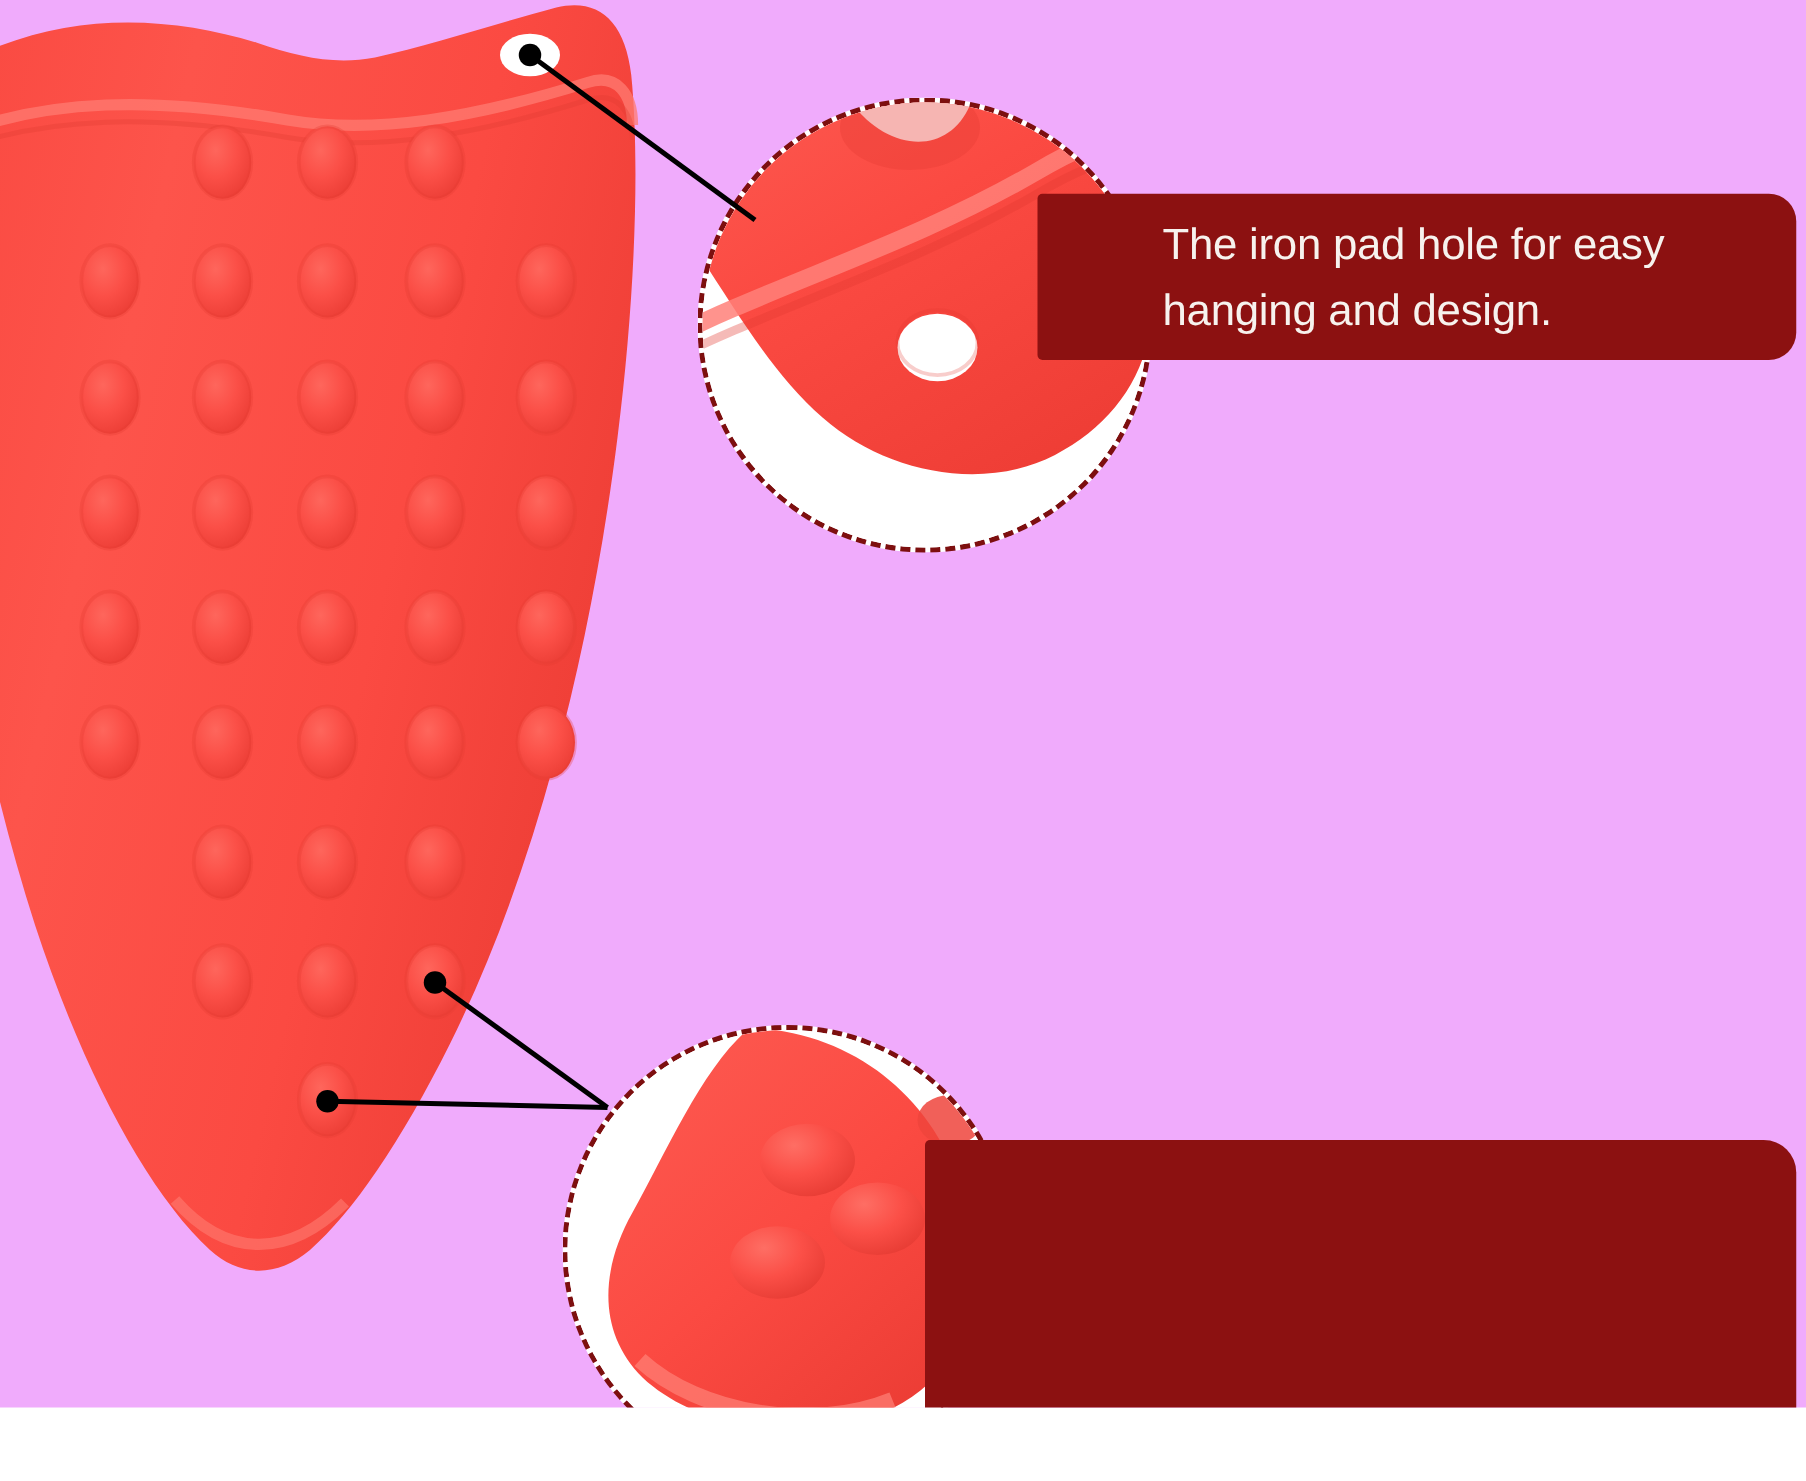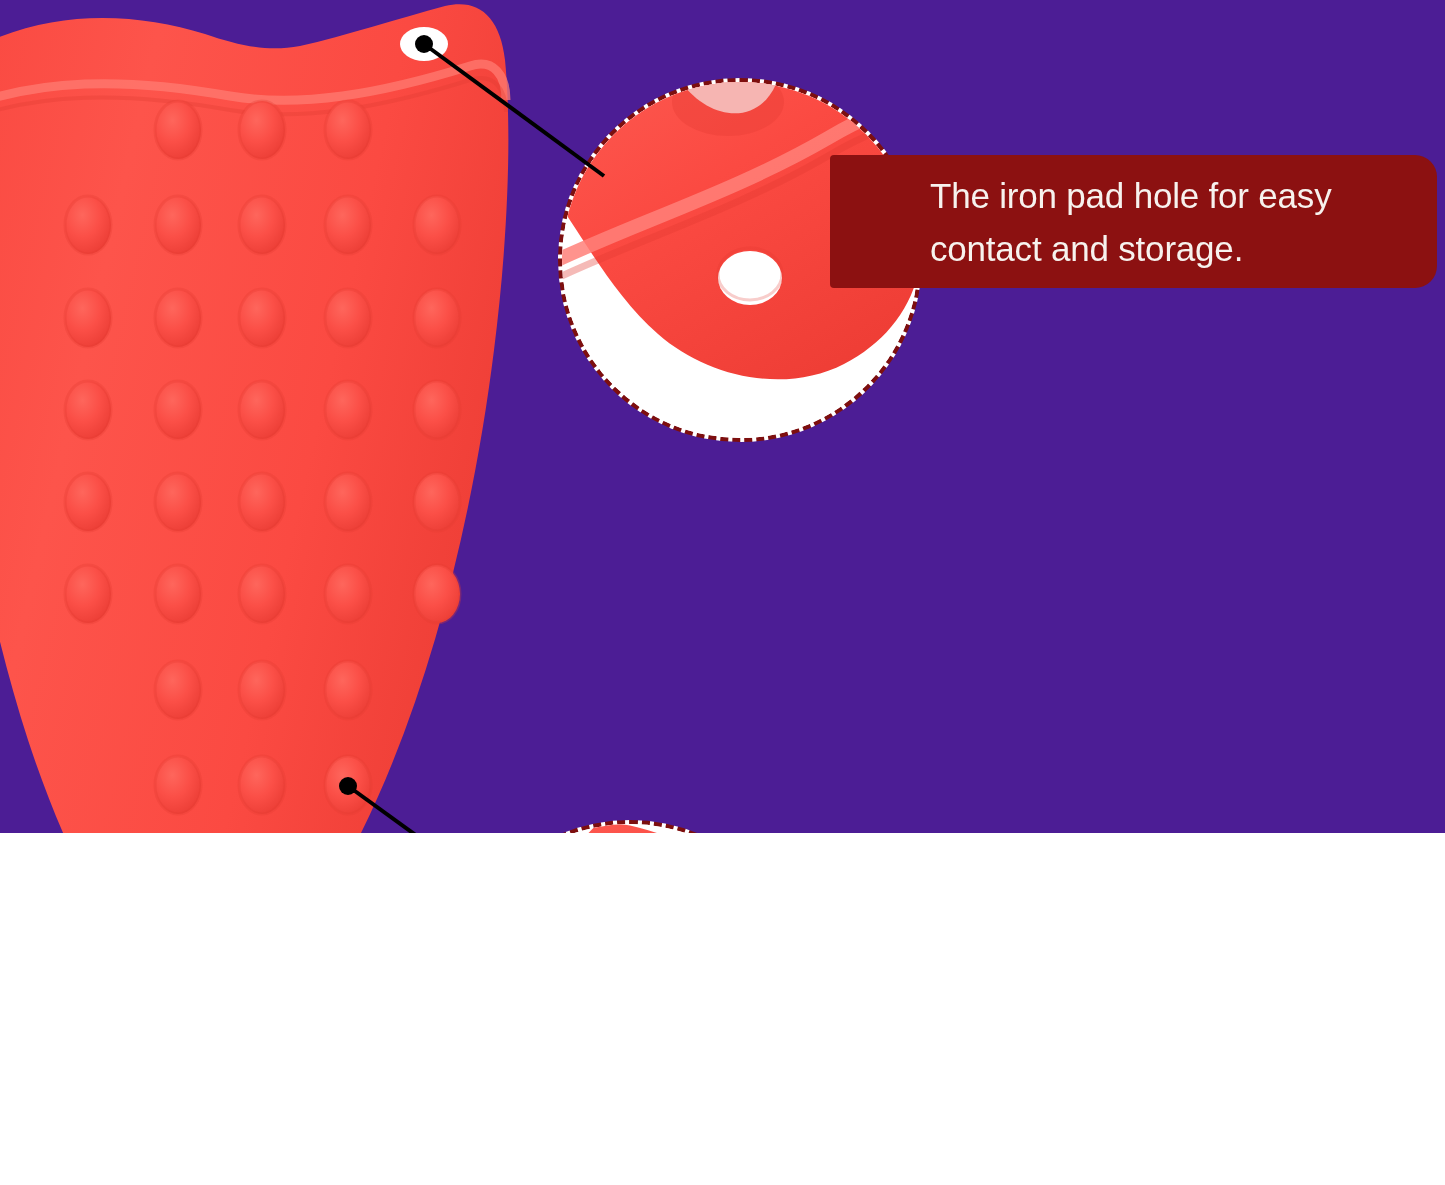--- a/index.html
+++ b/index.html
@@ -1,21 +1,21 @@
 <!DOCTYPE html>
 <html><head>
 <meta charset="utf-8">
 <style>
   html,body{margin:0;padding:0;background:#ffffff;}
   body{
     width:1445px;height:1185px;
     font-family:"Liberation Sans", sans-serif;
     overflow:hidden;
   }
-  #stage{position:relative;width:1445px;height:833px;background:#4c1d95;overflow:hidden;}
+  #stage{position:relative;width:1445px;height:1126px;background:#f0abfc;overflow:hidden;}
 
   
   #pad-wrap{position:absolute;left:0;top:0;width:530px;height:1060px;}
 
   
   .callout-circle{
     position:absolute;border-radius:50%;
     border:4px dashed #7d0f0f;
     box-sizing:border-box;
     overflow:hidden;
@@ -259,19 +259,19 @@
     <line x1="424" y1="44" x2="604" y2="176" stroke="#000000" stroke-width="4"></line>
 
     <line x1="348" y1="786" x2="486" y2="886" stroke="#000000" stroke-width="4"></line>
     <line x1="262" y1="881" x2="486" y2="886" stroke="#000000" stroke-width="4"></line>
     <circle cx="348" cy="786" r="9" fill="#000000"></circle>
     <circle cx="262" cy="881" r="9" fill="#000000"></circle>
   </svg>
 
   <div id="banner-top" class="banner">
     <div class="line">The iron pad hole for easy</div>
-    <div class="line">contact and storage.</div>
+    <div class="line">hanging and design.</div>
   </div>
 
   <div id="banner-bottom" class="banner">
   </div>
 
 </div>
 
 </body></html>

